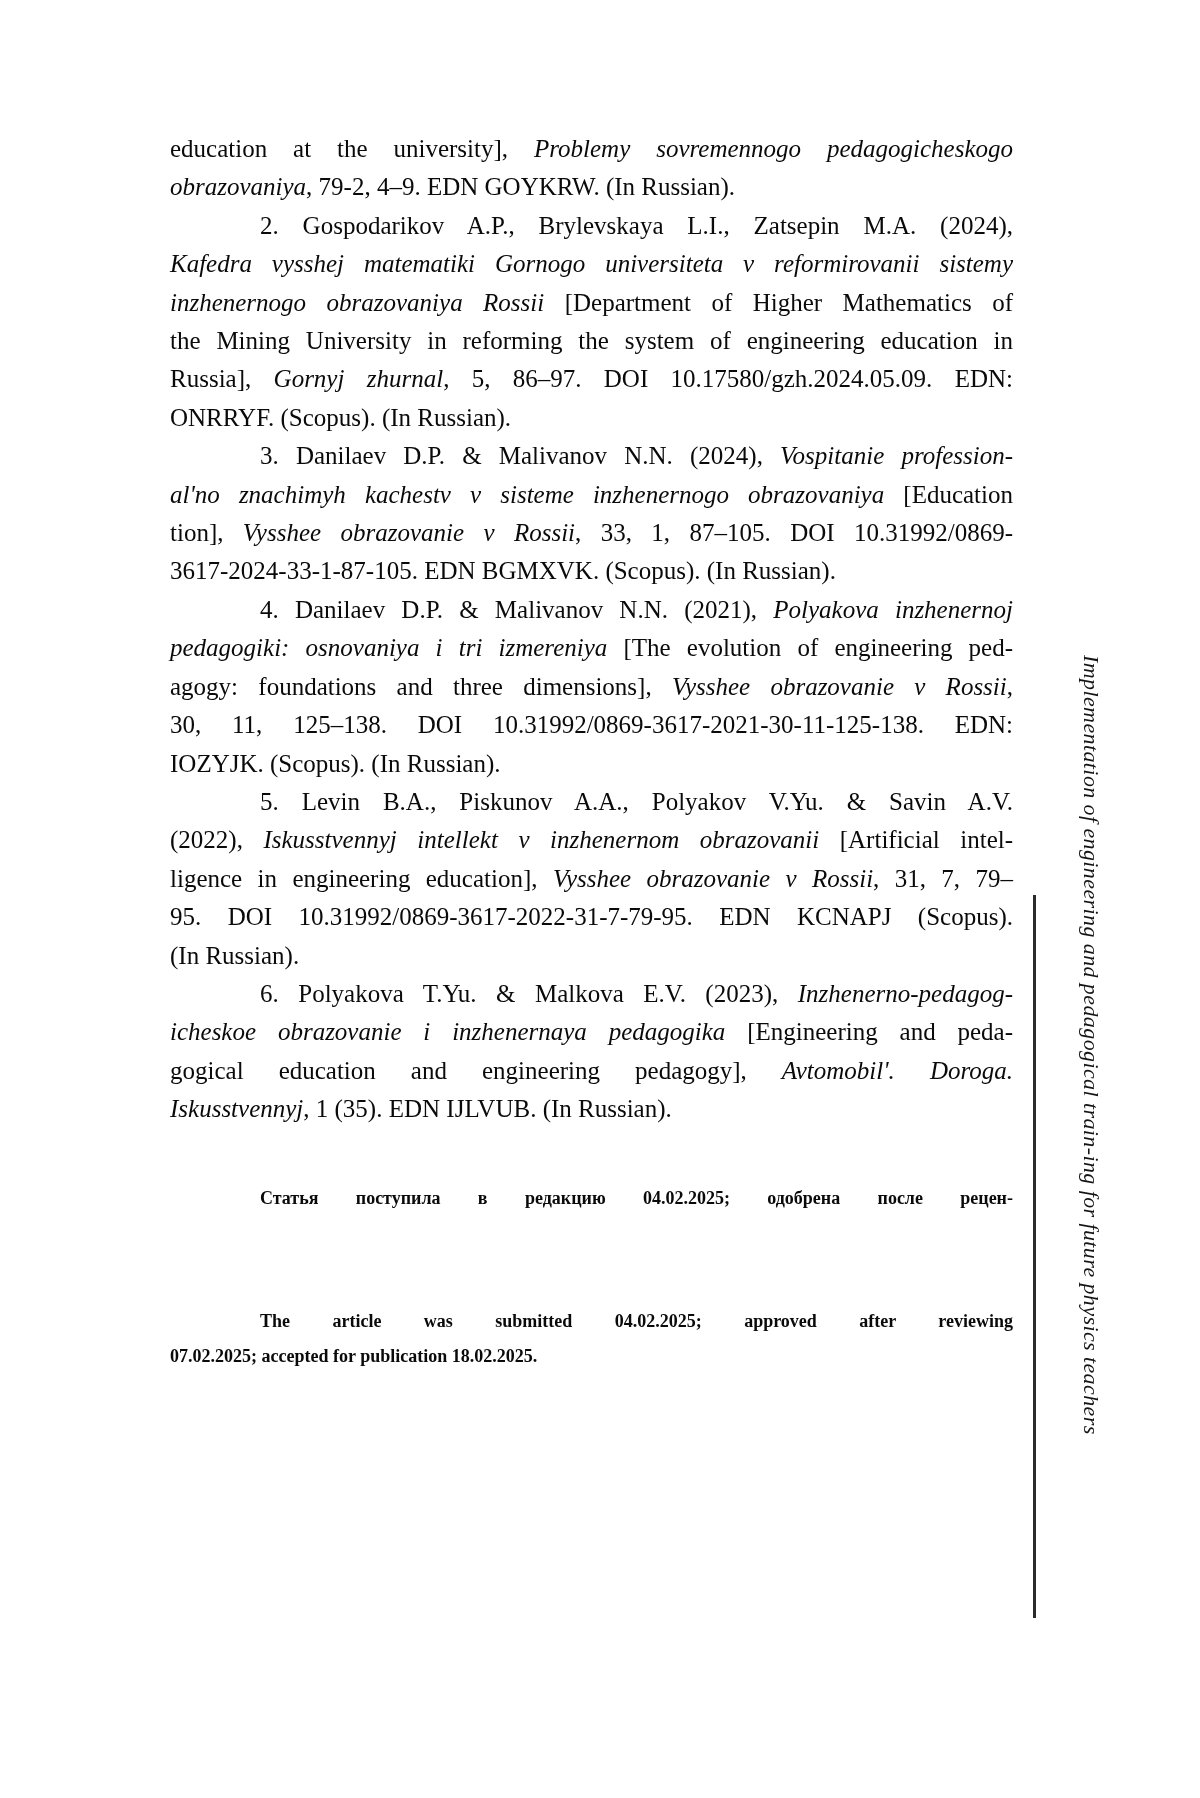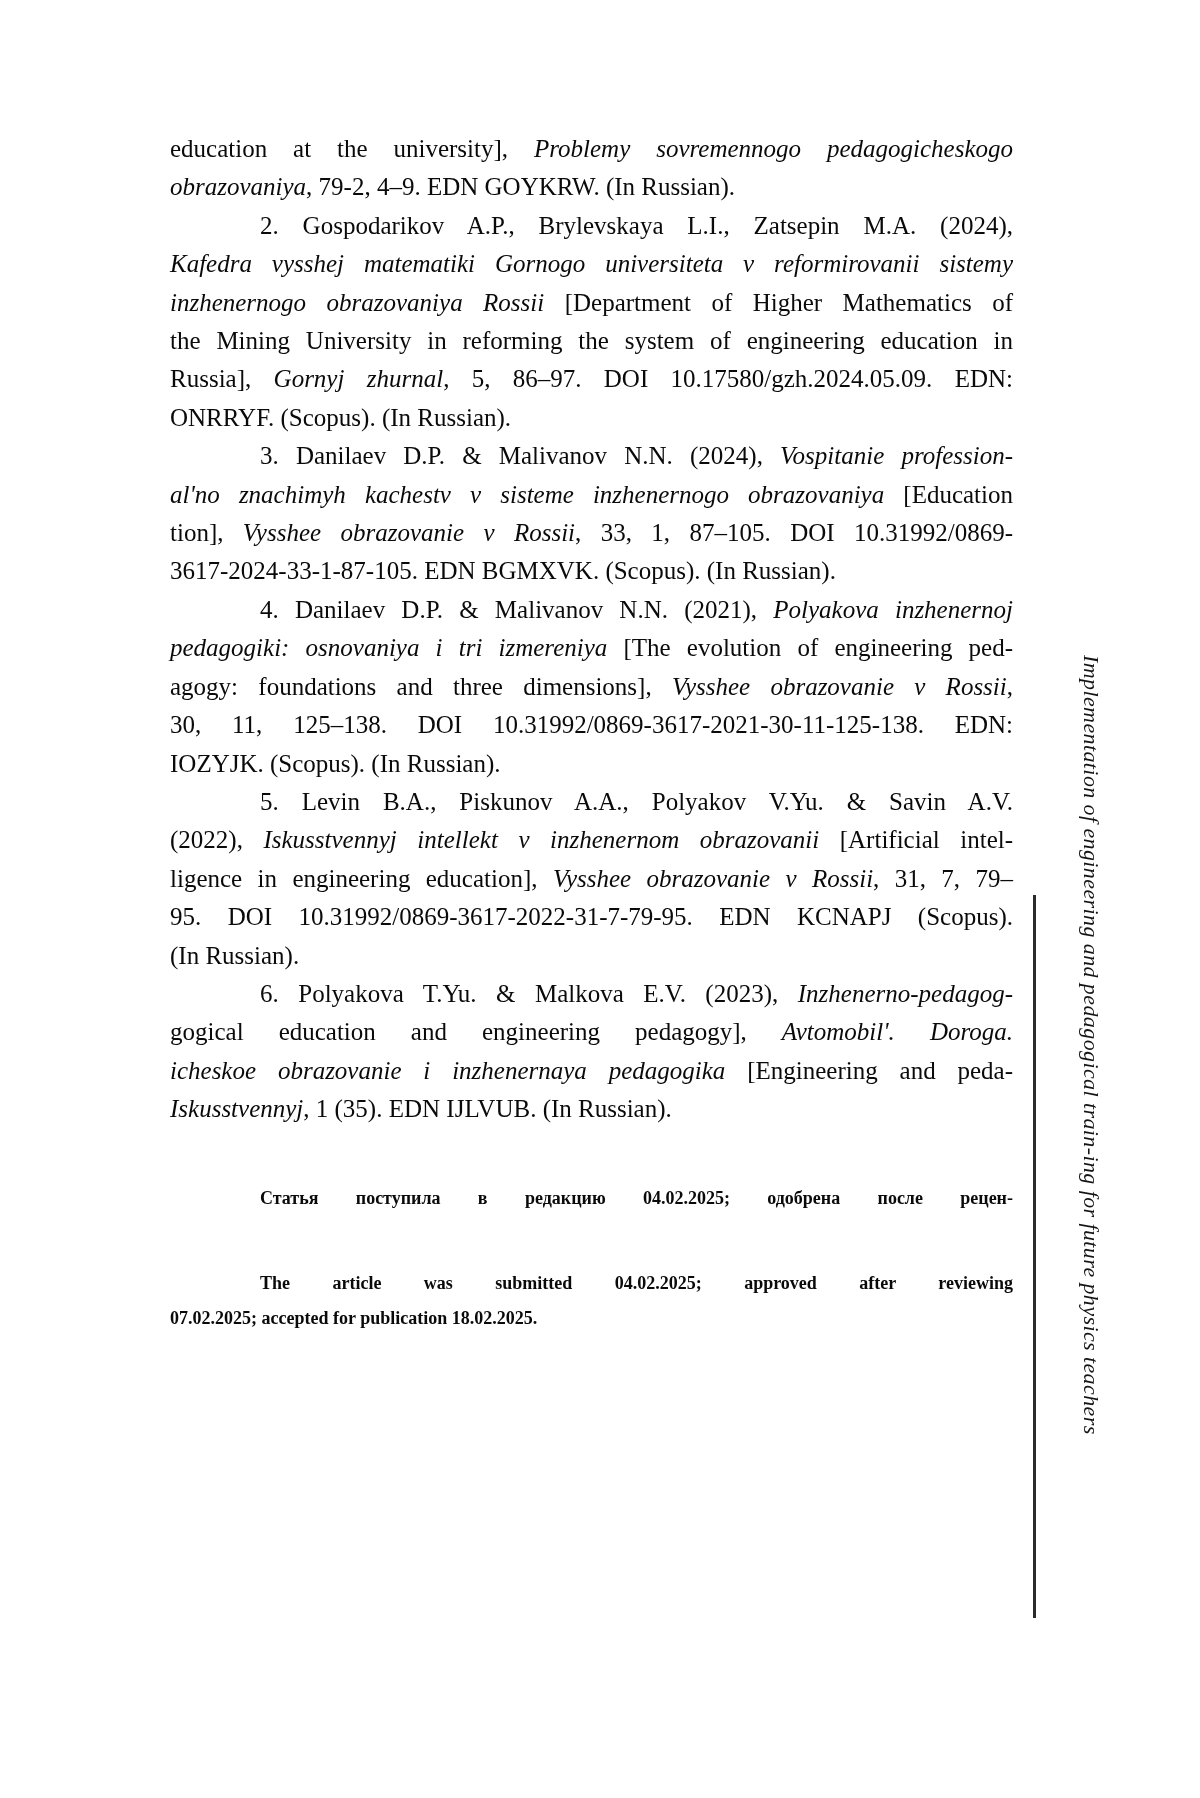--- a/index.html
+++ b/index.html
@@ -44,21 +44,21 @@
   .sub {
     position: absolute;
     left: 170px;
     width: 843px;
     font-size: 18px;
     line-height: 35px;
     font-weight: 700;
     font-style: italic;
   }
   .sub.ru { top: 1181px; }
-  .sub.en { top: 1266px; }
+  .sub.en { top: 1304px; }
 
   
   .sidebar-title {
     position: absolute;
     left: 1078px;
     top: 655px;
     height: 830px;
     writing-mode: vertical-rl;
     white-space: nowrap;
     font-style: italic;
@@ -131,22 +131,22 @@
       <div class="tline"><span class="it">pedagogiki: osnovaniya i tri izmereniya</span><span class="rm"> [The evolution of engineering ped-</span></div>
       <div class="tline"><span class="rm">agogy: foundations and three dimensions], </span><span class="it">Vysshee obrazovanie v Rossii</span><span class="rm">,</span></div>
       <div class="tline"><span class="rm">30, 11, 125–138. DOI 10.31992/0869-3617-2021-30-11-125-138. EDN:</span></div>
       <div class="tline end"><span class="rm">IOZYJK. (Scopus). (In Russian).</span></div>
       <div class="tline indent"><span class="rm">5. Levin B.A., Piskunov A.A., Polyakov V.Yu. &amp; Savin A.V.</span></div>
       <div class="tline"><span class="rm">(2022), </span><span class="it">Iskusstvennyj intellekt v inzhenernom obrazovanii</span><span class="rm"> [Artificial intel-</span></div>
       <div class="tline"><span class="rm">ligence in engineering education], </span><span class="it">Vysshee obrazovanie v Rossii</span><span class="rm">, 31, 7, 79–</span></div>
       <div class="tline"><span class="rm">95. DOI 10.31992/0869-3617-2022-31-7-79-95. EDN KCNAPJ (Scopus).</span></div>
       <div class="tline end"><span class="rm">(In Russian).</span></div>
       <div class="tline indent"><span class="rm">6. Polyakova T.Yu. &amp; Malkova E.V. (2023), </span><span class="it">Inzhenerno-pedagog-</span></div>
+      <div class="tline"><span class="it">icheskoe obrazovanie i inzhenernaya pedagogika</span><span class="rm"> [Engineering and peda-</span></div>
       <div class="tline"><span class="rm">gogical education and engineering pedagogy], </span><span class="it">Avtomobil'. Doroga.</span></div>
-      <div class="tline"><span class="it">icheskoe obrazovanie i inzhenernaya pedagogika</span><span class="rm"> [Engineering and peda-</span></div>
       <div class="tline end"><span class="it">Iskusstvennyj</span><span class="rm">, 1 (35). EDN IJLVUB. (In Russian).</span></div>
     </main>
 
   <section class="sub ru">
       <div class="tline indent"><span class="rm">Статья поступила в редакцию 04.02.2025; одобрена после рецен-</span></div>
     </section>
 
   <section class="sub en">
       <div class="tline indent"><span class="rm">The article was submitted 04.02.2025; approved after reviewing</span></div>
       <div class="tline end"><span class="rm">07.02.2025; accepted for publication 18.02.2025.</span></div>

